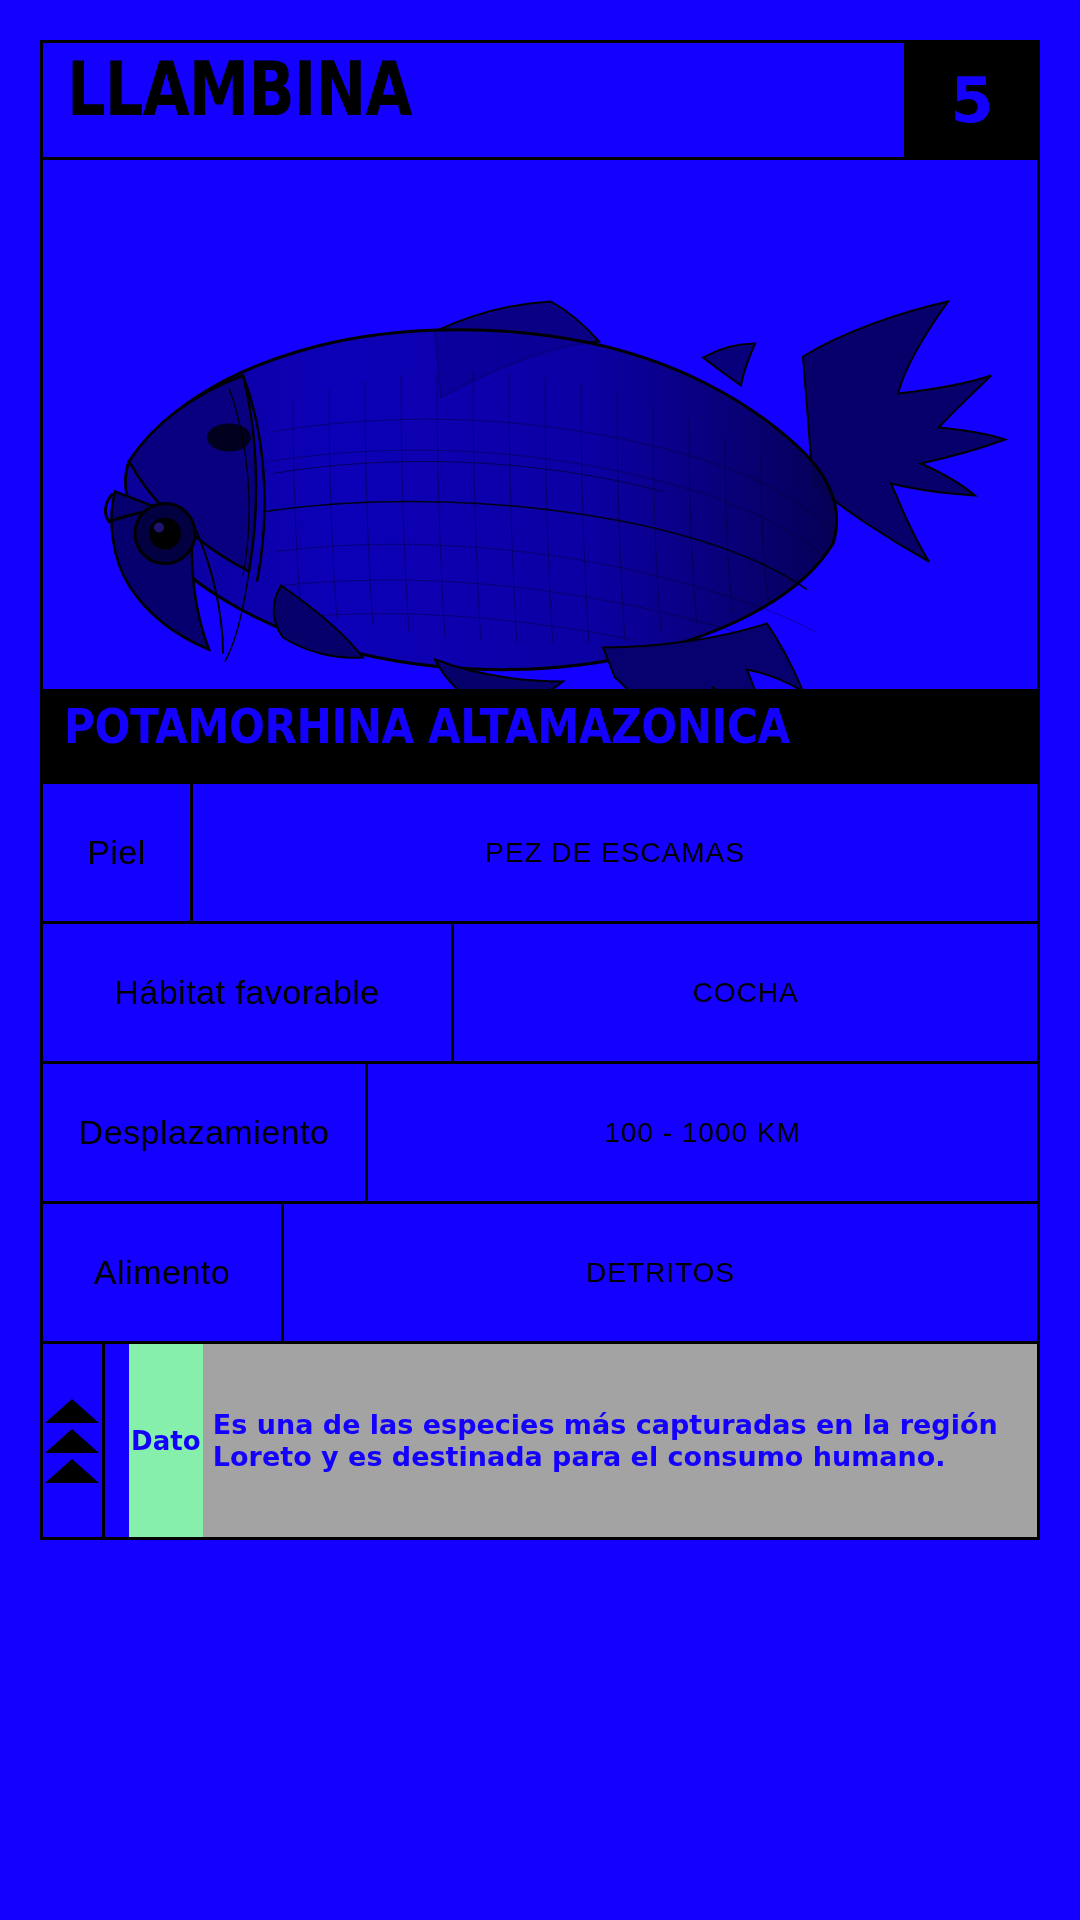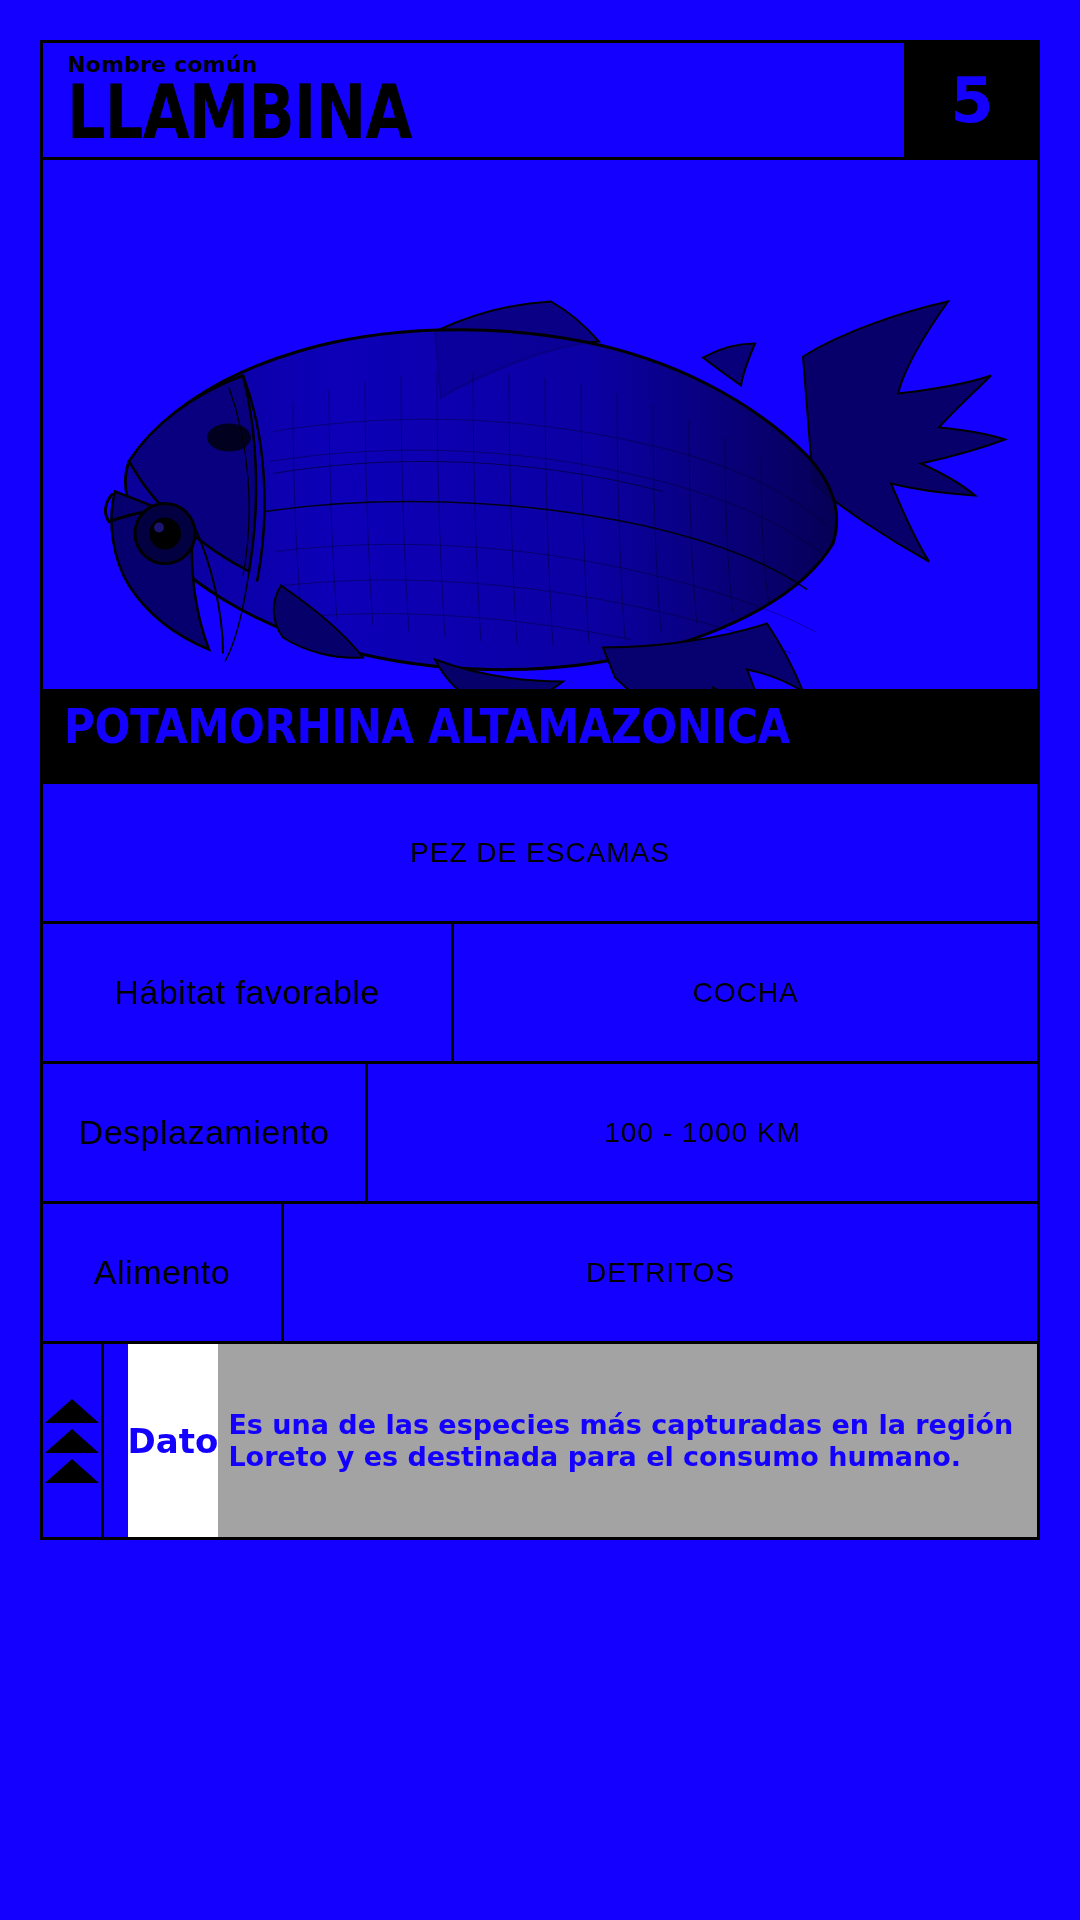--- a/index.html
+++ b/index.html
@@ -169,28 +169,28 @@
     box-sizing: border-box;
   }
   .arrow {
     width: 0; height: 0;
     border-left: 27px solid transparent;
     border-right: 27px solid transparent;
     border-bottom: 24px solid #000;
   }
   .fact-label {
     width: 140px;
-    background: #ffffff;
+    background: #86efac;
     color: #1400FF;
     display: flex;
     align-items: center;
     justify-content: center;
     font-family: "DejaVu Sans", sans-serif;
     font-weight: bold;
-    font-size: 34px;
+    font-size: 26px;
     margin-left: 24px;
   }
   .fact-text {
     flex: 1 1 auto;
     background: #a3a3a3;
     color: #1400FF;
     display: flex;
     align-items: center;
     padding: 0 16px 0 10px;
     font-family: "DejaVu Sans", sans-serif;
@@ -199,21 +199,20 @@
     line-height: 1.18;
   }
 </style>
 </head>
 <body>
 
 <div class="card">
 
   <div class="header">
     <div class="header-text">
-      <div class="label-small">Nombre común</div>
       <div class="common-name">LLAMBINA</div>
     </div>
     <div class="number-box">5</div>
   </div>
 
   <div class="image-panel">
     <div class="fish-wrap">
       <svg viewBox="0 0 994 526" preserveAspectRatio="xMidYMid meet" aria-hidden="true">
         <defs>
           <linearGradient id="bodyShade" x1="0" y1="0" x2="1" y2="0">
@@ -293,20 +292,21 @@
         <ellipse cx="186" cy="276" rx="22" ry="14" fill="#000" opacity="0.75"></ellipse>
       </svg>
     </div>
   </div>
 
   <div class="sci-bar">
     <div class="sci-name">POTAMORHINA ALTAMAZONICA</div>
   </div>
 
   <div class="row">
+    <div class="cell-key" style="width:150px">Piel</div>
     <div class="cell-val">PEZ DE ESCAMAS</div>
   </div>
 
   <div class="row">
     <div class="cell-key" style="width:411px">Hábitat favorable</div>
     <div class="cell-val">COCHA</div>
   </div>
 
   <div class="row">
     <div class="cell-key" style="width:325px">Desplazamiento</div>

